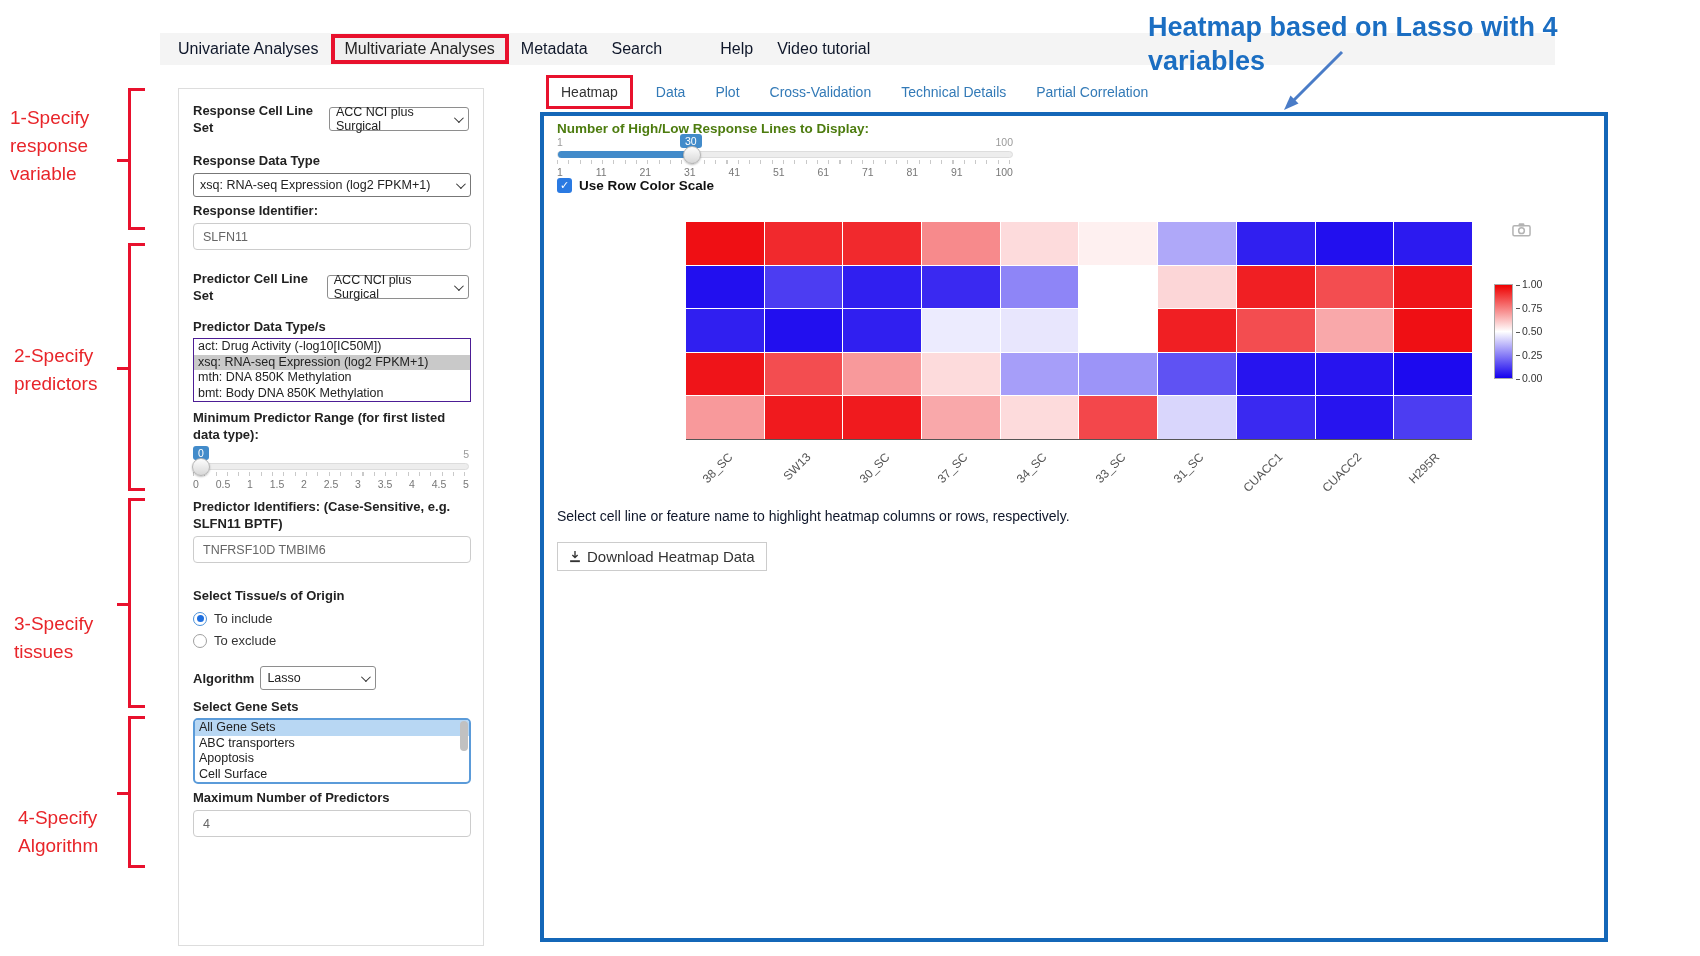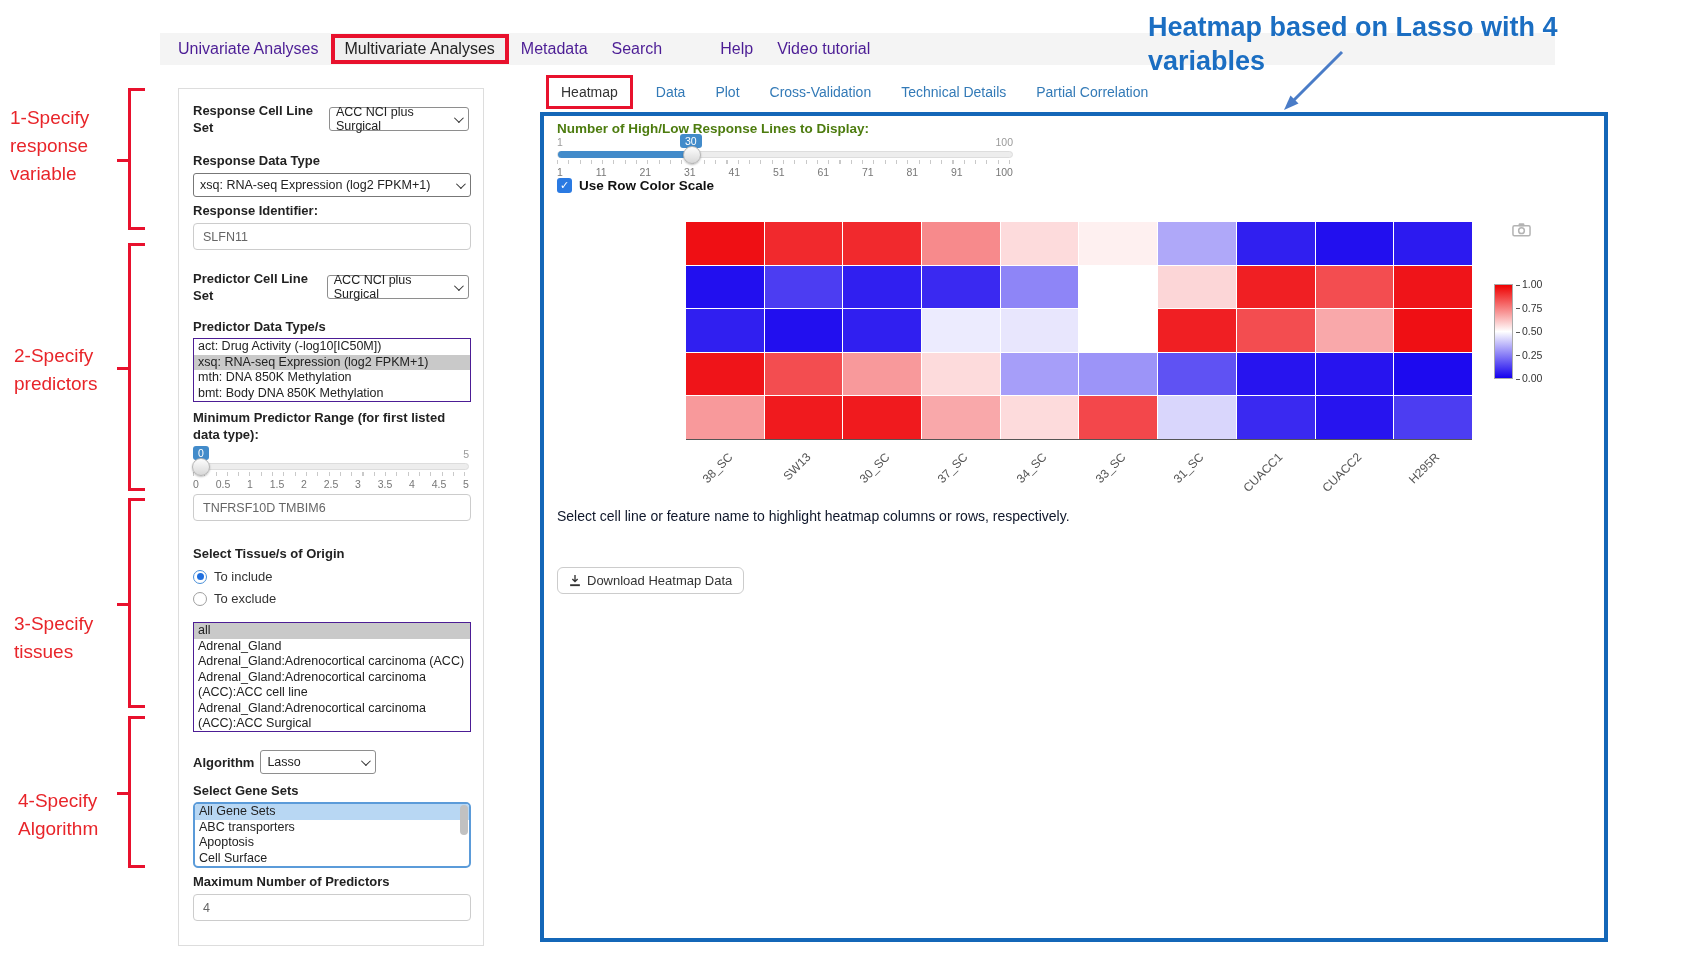--- a/index.html
+++ b/index.html
@@ -6,21 +6,21 @@
     --annotation_red:#e8112d; --callout_blue:#1b6ec2; --link_blue:#337ab7;
     --slider_blue:#428bca; --box_border_blue:#1467b8;
   }
   *{box-sizing:border-box; margin:0; padding:0;}
   body{font-family:"Liberation Sans","DejaVu Sans",sans-serif; background:#fff;}
   .canvas{position:relative; width:1700px; height:956px; background:#fff; overflow:hidden;}
 
   
   .navbar{position:absolute; left:160px; top:33px; width:1395px; height:32px;
           background:#f4f4f4; display:flex; align-items:center; padding-left:6px;}
-  .nav-item{font-size:16px; color:#4c1d95; padding:5px 12px; cursor:pointer; white-space:nowrap;}
+  .nav-item{font-size:16px; color:#0f172a; padding:5px 12px; cursor:pointer; white-space:nowrap;}
   .nav-active{color:#222; border:4px solid var(--annotation_red); padding:2px 10px; background:#efefef;}
   .nav-gap{margin-left:34px;}
 
   
   .step{position:absolute; color:#e8252a; font-size:19px; line-height:28px; font-weight:500;}
   .bracket{position:absolute; left:128px; width:17px; border-left:3px solid var(--annotation_red);}
   .bracket::before,.bracket::after{content:""; position:absolute; left:0; width:14px; height:3px; background:var(--annotation_red);}
   .bracket::before{top:0;} .bracket::after{bottom:0;}
   .bracket i{position:absolute; left:-14px; top:50%; width:12px; height:3px; background:var(--annotation_red);}
 
@@ -94,43 +94,43 @@
 
   .camera{position:absolute; left:968px; top:106px; cursor:pointer; opacity:.75;}
   .colorbar{position:absolute; left:950px; top:168px; width:19px; height:95px; border:1px solid #aaa;
             background:linear-gradient(#ee0000 0%,#ffffff 50%,#1400ee 100%);}
   .cb-ticks{position:absolute; left:972px; top:162px; height:106px; display:flex; flex-direction:column;
             justify-content:space-between; font-size:10.5px; color:#333;}
   .cb-ticks span::before{content:""; display:inline-block; width:4px; height:1px; background:#555;
             vertical-align:middle; margin-right:2px;}
 
   .hint{position:absolute; left:13px; top:392px; font-size:14px; color:#0f172a;}
-  .dl-btn{position:absolute; left:13px; top:451px; display:flex; align-items:center; gap:6px;
-          border:1px solid #ccc; border-radius:6px; background:#fff; padding:5px 11px;
-          font-size:13px; color:#333; cursor:pointer; font-family:inherit;}
+  .dl-btn{position:absolute; left:13px; top:426px; display:flex; align-items:center; gap:6px;
+          border:1px solid #ccc; border-radius:0; background:#fff; padding:5px 11px;
+          font-size:15px; color:#333; cursor:pointer; font-family:inherit;}
 </style>
 </head>
 <body>
 
 <div class="canvas">
 
   <div class="step" style="left:10px; top:104px;">
     <div>1-Specify</div>
     <div>response</div>
     <div>variable</div>
   </div>
   <div class="step" style="left:14px; top:342px;">
     <div>2-Specify</div>
     <div>predictors</div>
   </div>
   <div class="step" style="left:14px; top:610px;">
     <div>3-Specify</div>
     <div>tissues</div>
   </div>
-  <div class="step" style="left:18px; top:787px;">
+  <div class="step" style="left:18px; top:804px;">
     <div>4-Specify</div>
     <div>Algorithm</div>
   </div>
   <div class="bracket" style="top:88px; height:142px;">
       <i></i>
     </div>
   <div class="bracket" style="top:243px; height:248px;">
       <i></i>
     </div>
   <div class="bracket" style="top:498px; height:210px;">
@@ -210,38 +210,32 @@
           <span>2</span>
           <span>2.5</span>
           <span>3</span>
           <span>3.5</span>
           <span>4</span>
           <span>4.5</span>
           <span>5</span>
         </div>
     </div>
 
+    <label class="blabel" style="margin-top:8px">Predictor Identifiers: (Case-Sensitive, e.g. SLFN11 BPTF)</label>
     <input class="tinput" style="margin-top: 4px;" value="TNFRSF10D TMBIM6">
 
     <label class="blabel" style="margin-top:24px">Select Tissue/s of Origin</label>
     <div class="radio-row">
       <span class="radio on"></span>
       <span>To include</span>
     </div>
     <div class="radio-row">
       <span class="radio"></span>
       <span>To exclude</span>
     </div>
-    <div class="listbox" id="list-tissue" style="margin-top:16px; height:110px">
-        <div class="opt opt-selgray">all</div>
-        <div class="opt">Adrenal_Gland</div>
-        <div class="opt">Adrenal_Gland:Adrenocortical carcinoma (ACC)</div>
-        <div class="opt">Adrenal_Gland:Adrenocortical carcinoma (ACC):ACC cell line</div>
-        <div class="opt">Adrenal_Gland:Adrenocortical carcinoma (ACC):ACC Surgical</div>
-      </div>
 
     <div class="inline-row" style="margin-top:18px">
       <label class="blabel">Algorithm</label>
       <div class="select algo">
         <span>Lasso</span>
         <i class="chev"></i>
       </div>
     </div>
 
     <label class="blabel" style="margin-top:8px">Select Gene Sets</label>

